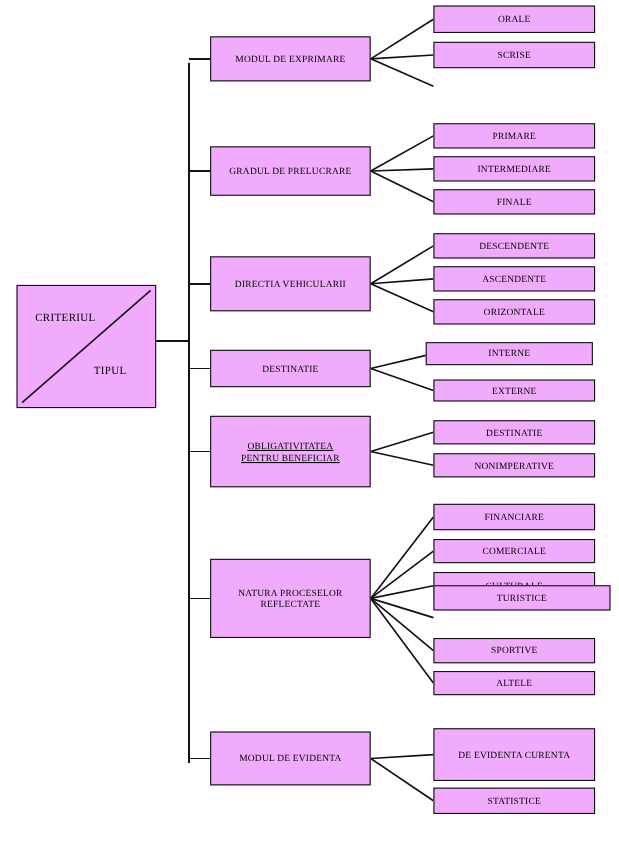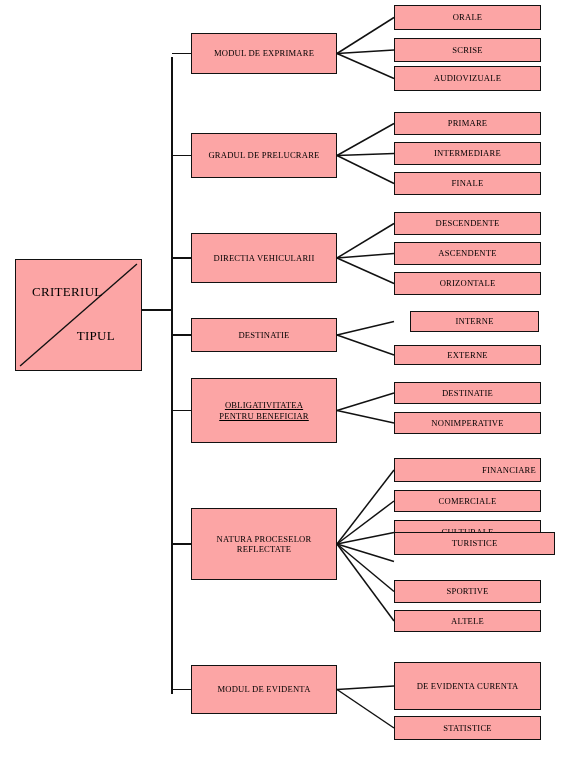--- a/index.html
+++ b/index.html
@@ -19,21 +19,21 @@
   #edges{
     position:absolute;
     left:0; top:0;
     width:563px; height:768px;
     pointer-events:none;
   }
   .node{
     position:absolute;
     box-sizing:border-box;
     border:1.6px solid #111111;
-    background:#fca5a5;
+    background:#f0abfc;
     display:flex;
     align-items:center;
     justify-content:center;
     text-align:center;
     line-height:1.22;
     letter-spacing:0.2px;
     z-index:3;
   }
   .node .lbl{
     display:block;
@@ -46,21 +46,21 @@
     display:block;
     position:absolute;
   }
   .root .diag{
     position:absolute;
     left:0; top:0;
     width:100%; height:100%;
   }
   .root .corner{
     position:absolute;
-    font-size:13px;
+    font-size:10px;
     letter-spacing:0.3px;
     white-space:nowrap;
   }
   .root .corner.tl{ left:16px; top:24px; }
   .root .corner.br{ right:26px; bottom:26px; }
 
   .level1{ font-size:8.6px; }
   .level2{ font-size:8.6px; }
 </style>
 </head>
@@ -108,23 +108,20 @@
     </div>
     <div class="node level1" style="left: 191px; top: 33px; width: 146px; height: 41px;">
       <span class="lbl">MODUL DE EXPRIMARE</span>
     </div>
     <div class="node level2" style="left: 394px; top: 5px; width: 147px; height: 25px;">
       <span class="lbl">ORALE</span>
     </div>
     <div class="node level2" style="left: 394px; top: 38px; width: 147px; height: 24px;">
       <span class="lbl">SCRISE</span>
     </div>
-    <div class="node level2" style="left: 394px; top: 66px; width: 147px; height: 25px;">
-      <span class="lbl">AUDIOVIZUALE</span>
-    </div>
     <div class="node level1" style="left: 191px; top: 133px; width: 146px; height: 45px;">
       <span class="lbl">GRADUL DE PRELUCRARE</span>
     </div>
     <div class="node level2" style="left: 394px; top: 112px; width: 147px; height: 23px;">
       <span class="lbl">PRIMARE</span>
     </div>
     <div class="node level2" style="left: 394px; top: 142px; width: 147px; height: 23px;">
       <span class="lbl">INTERMEDIARE</span>
     </div>
     <div class="node level2" style="left: 394px; top: 172px; width: 147px; height: 23px; text-align: center;">
@@ -138,41 +135,41 @@
     </div>
     <div class="node level2" style="left: 394px; top: 242px; width: 147px; height: 23px;">
       <span class="lbl">ASCENDENTE</span>
     </div>
     <div class="node level2" style="left: 394px; top: 272px; width: 147px; height: 23px;">
       <span class="lbl">ORIZONTALE</span>
     </div>
     <div class="node level1" style="left: 191px; top: 318px; width: 146px; height: 34px;">
       <span class="lbl">DESTINATIE</span>
     </div>
-    <div class="node level2" style="left: 410px; top: 311px; width: 129px; height: 21px;">
+    <div class="node level2" style="left: 387px; top: 311px; width: 152px; height: 21px;">
       <span class="lbl">INTERNE</span>
     </div>
     <div class="node level2" style="left: 394px; top: 345px; width: 147px; height: 20px;">
       <span class="lbl">EXTERNE</span>
     </div>
     <div class="node level1" style="left: 191px; top: 378px; width: 146px; height: 65px; text-decoration: underline;">
       <span class="lbl">OBLIGATIVITATEA
 PENTRU BENEFICIAR</span>
     </div>
     <div class="node level2" style="left: 394px; top: 382px; width: 147px; height: 22px;">
       <span class="lbl">DESTINATIE</span>
     </div>
     <div class="node level2" style="left: 394px; top: 412px; width: 147px; height: 22px;">
       <span class="lbl">NONIMPERATIVE</span>
     </div>
     <div class="node level1" style="left: 191px; top: 508px; width: 146px; height: 72px;">
       <span class="lbl">NATURA PROCESELOR
 REFLECTATE</span>
     </div>
-    <div class="node level2" style="left: 394px; top: 458px; width: 147px; height: 24px; justify-content: flex-end;">
+    <div class="node level2" style="left: 394px; top: 458px; width: 147px; height: 24px;">
       <span class="lbl">FINANCIARE</span>
     </div>
     <div class="node level2" style="left: 394px; top: 490px; width: 147px; height: 22px;">
       <span class="lbl">COMERCIALE</span>
     </div>
     <div class="node level2" style="left: 394px; top: 520px; width: 147px; height: 25px;">
       <span class="lbl">CULTURALE</span>
     </div>
     <div class="node level2" style="left: 394px; top: 532px; width: 161px; height: 23px;">
       <span class="lbl">TURISTICE</span>

